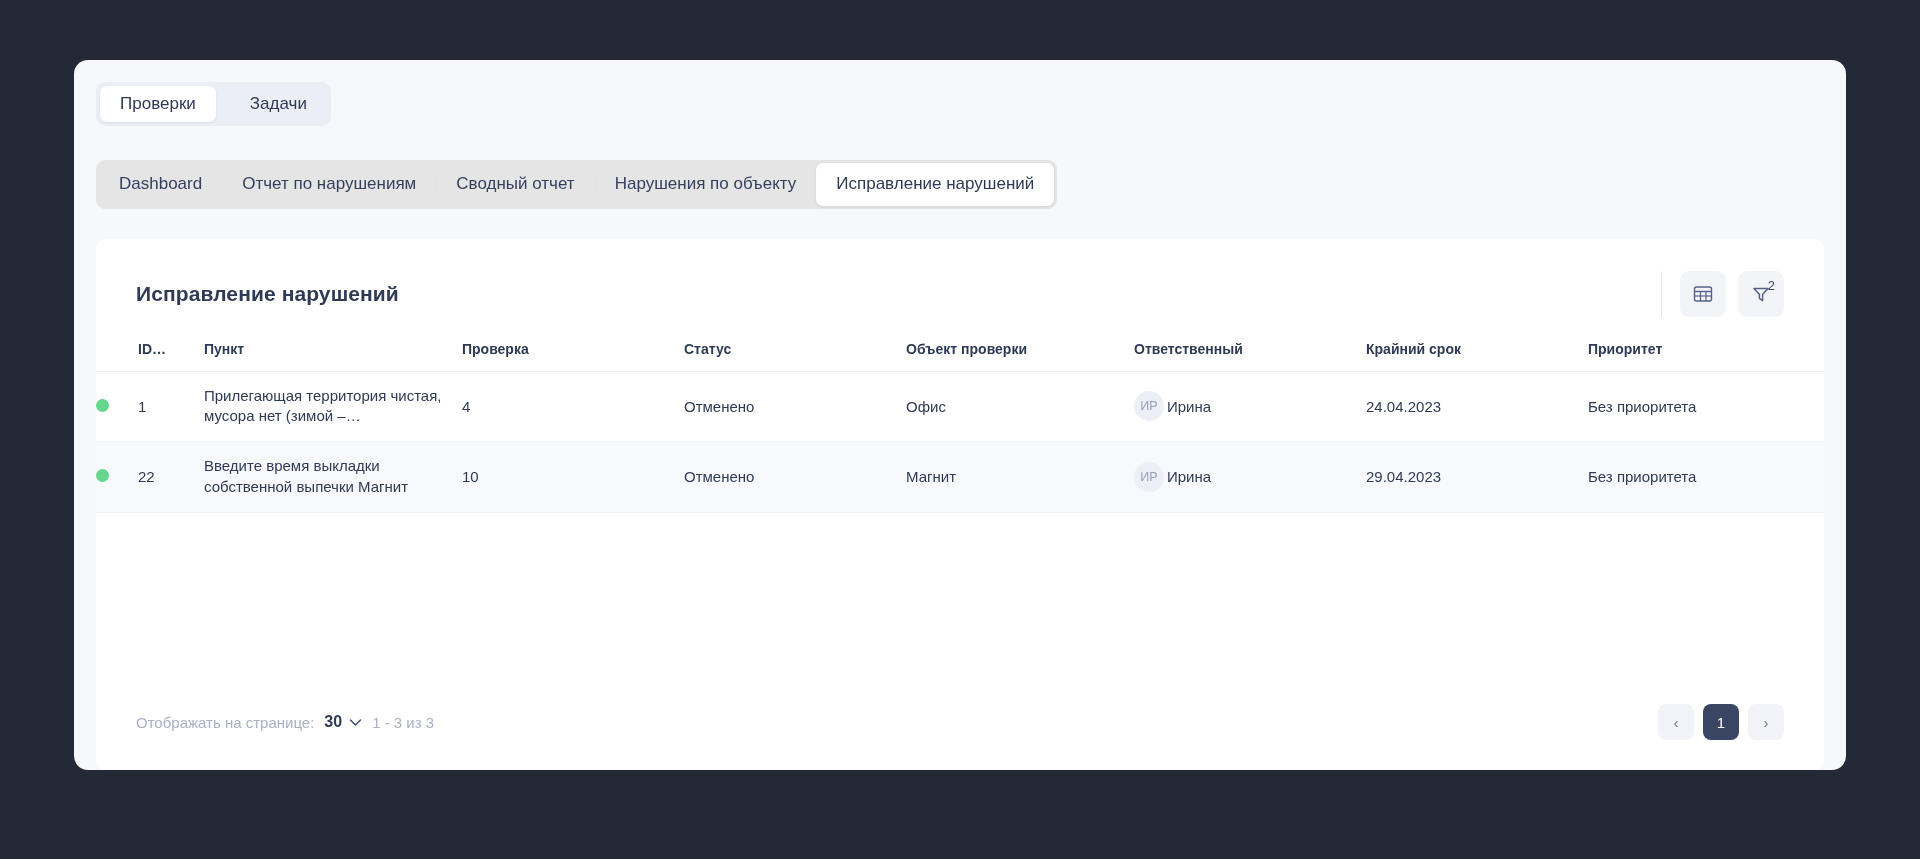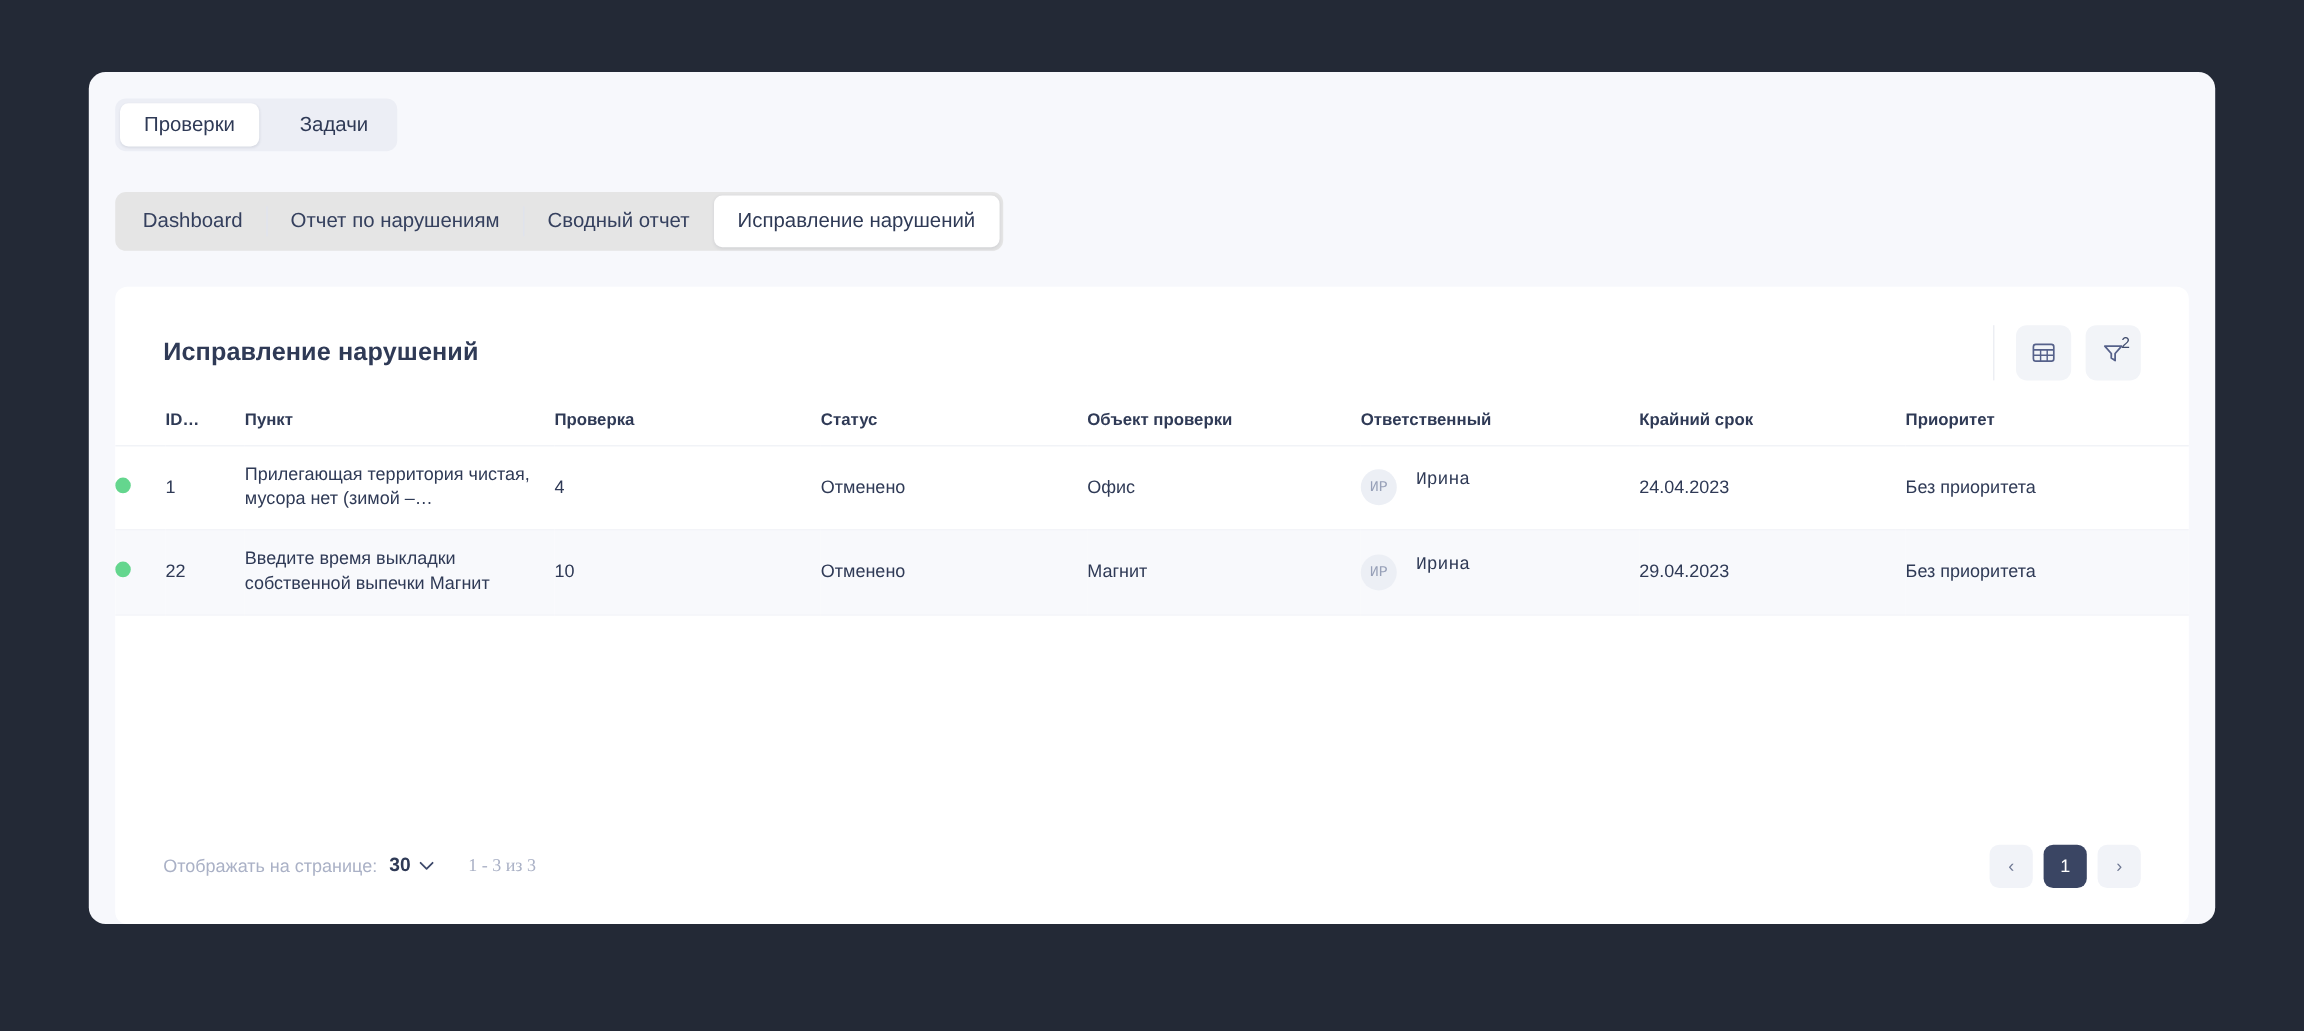--- a/index.html
+++ b/index.html
@@ -195,22 +195,22 @@
     display: inline-block;
   }
   .cell-punkt {
     font-size: 14.5px;
     line-height: 1.38;
     color: #2f3a56;
     padding-right: 28px;
   }
   .resp-cell {
     display: flex;
-    gap: 16px;
-    font-family: Liberation Mono, monospace;
+    align-items: center;
+    gap: 3px;
   }
   .avatar {
     width: 30px;
     height: 30px;
     border-radius: 50%;
     background: #eceff5;
     color: #97a0b8;
     font-size: 12.5px;
     display: flex;
     align-items: center;
@@ -240,22 +240,20 @@
     color: #2f3a56;
     font-weight: bold;
     font-size: 16px;
     cursor: pointer;
     background: transparent;
     border: none;
     font-family: inherit;
   }
   .range-text {
     color: #aab1c6;
-    margin-left: 18px;
-    font-family: Liberation Serif, serif;
   }
   .pager {
     display: flex;
     align-items: center;
     gap: 9px;
   }
   .pg-btn {
     width: 36px;
     height: 36px;
     border-radius: 8px;
@@ -285,20 +283,21 @@
       <button class="seg-btn active">Проверки</button>
       <button class="seg-btn">Задачи</button>
     </div>
   </div>
 
   <div class="tabstrip-wrap">
     <div class="tabstrip">
       <button class="tab">Dashboard</button>
       <button class="tab">Отчет по нарушениям</button>
       <button class="tab">Сводный отчет</button>
+      <button class="tab">Нарушения по объекту</button>
       <button class="tab active">Исправление нарушений</button>
     </div>
   </div>
 
   <div class="card">
 
     <div class="card-head">
       <div class="card-title">Исправление нарушений</div>
 
       <div class="head-actions">

